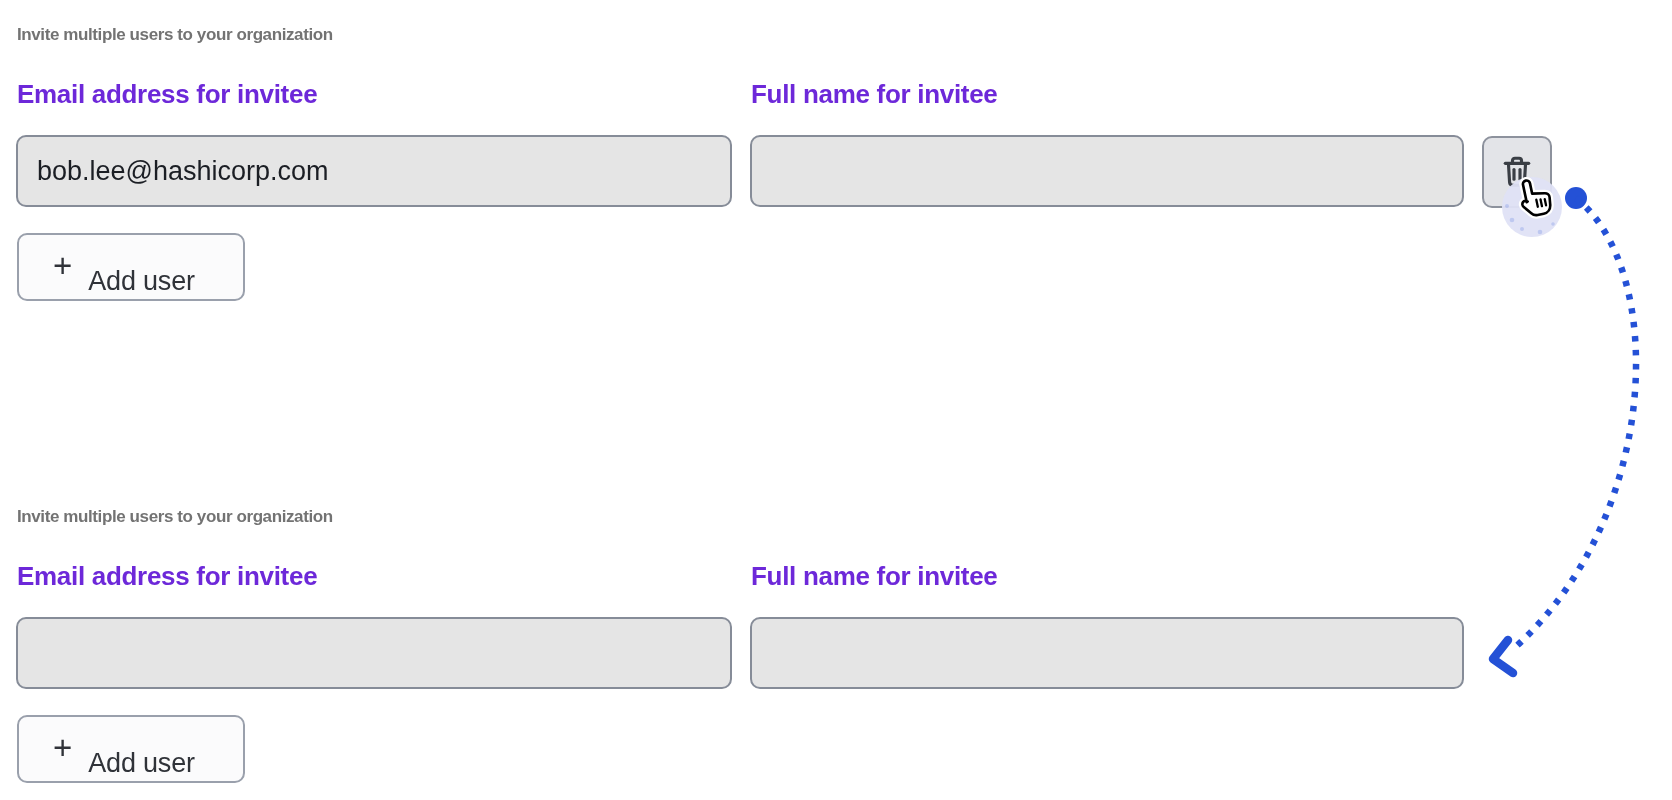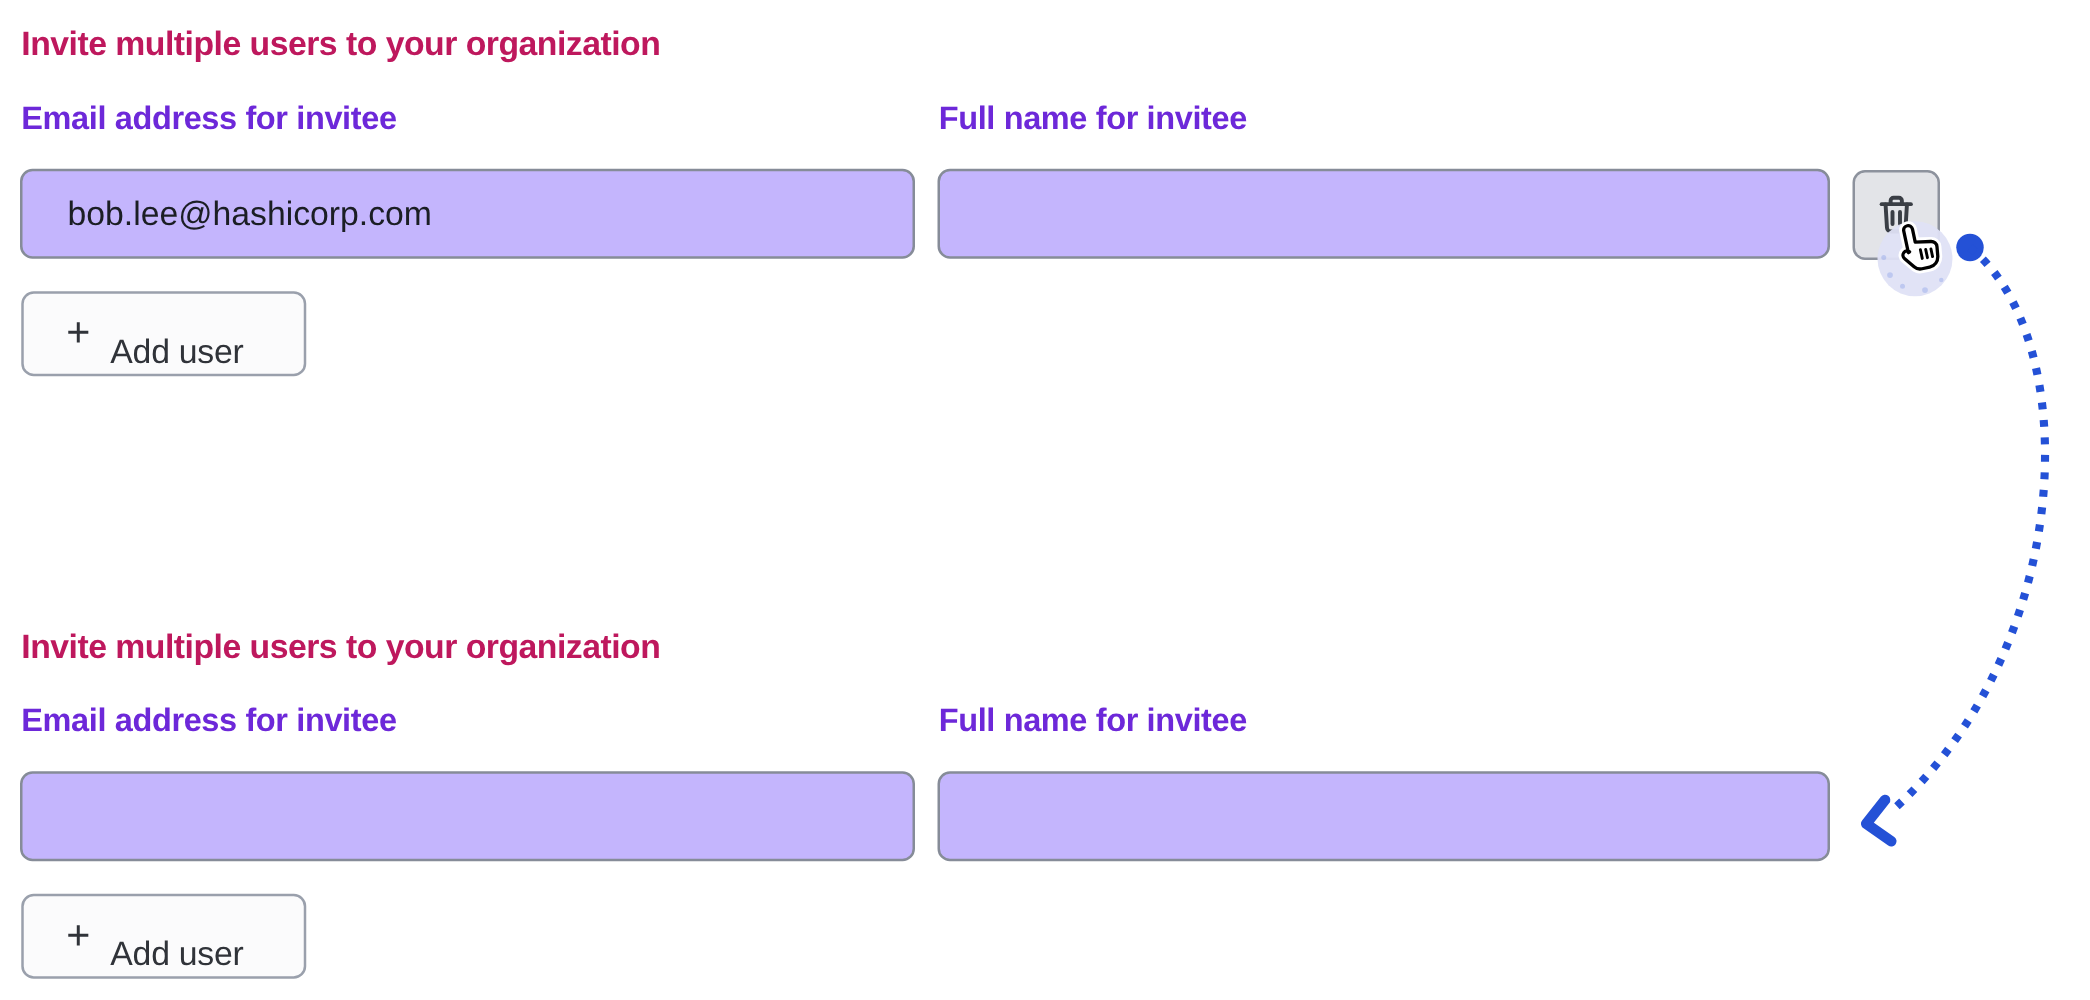--- a/index.html
+++ b/index.html
@@ -7,42 +7,42 @@
   body {
     position: relative;
     background: #ffffff;
     font-family: "Liberation Sans", sans-serif;
     overflow: hidden;
     color: #0d0f13;
   }
   .abs { position: absolute; }
 
   .section-heading {
-    font-size: 27px;
+    font-size: 17px;
     font-weight: 700;
     letter-spacing: -0.4px;
-    color: #be185d;
+    color: #737373;
     line-height: 34px;
   }
   .field-label {
     font-size: 26px;
     font-weight: 700;
     letter-spacing: -0.3px;
     color: #6d28d9;
     line-height: 31px;
   }
   .text-input {
     height: 72px;
     border: 2px solid #868c98;
     border-radius: 10px;
-    background: #c4b5fd;
+    background: #e5e5e5;
     font-family: "Liberation Sans", sans-serif;
     font-size: 27px;
     color: #1b1e24;
-    padding: 0 36px;
+    padding: 0 19px;
     outline: none;
     display: block;
   }
   .add-user-btn {
     width: 228px;
     height: 68px;
     border: 2px solid #9aa0ac;
     border-radius: 10px;
     background: #fbfbfc;
     display: flex;

